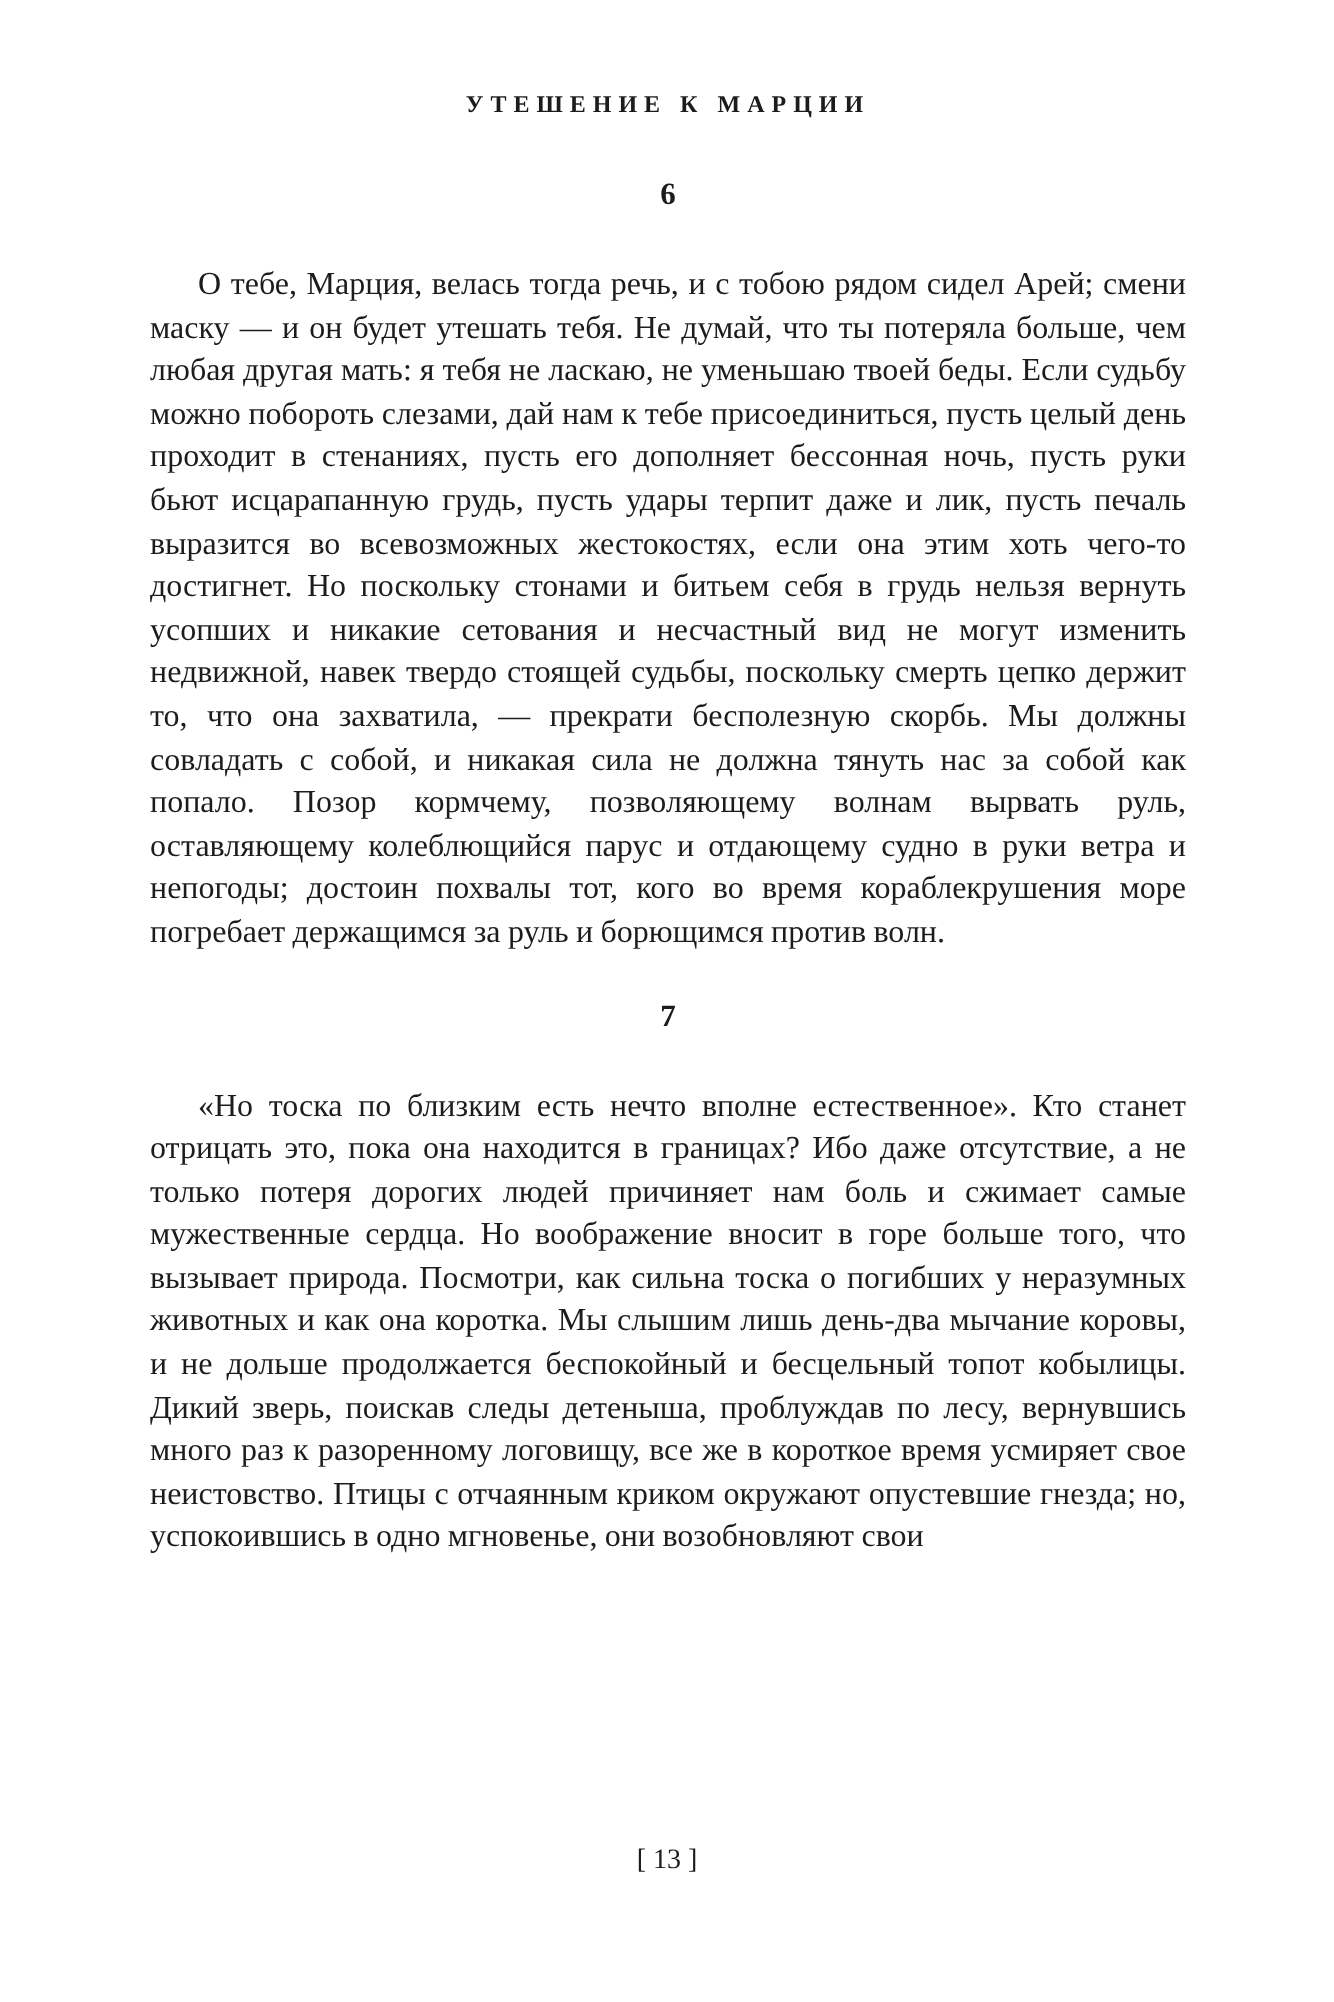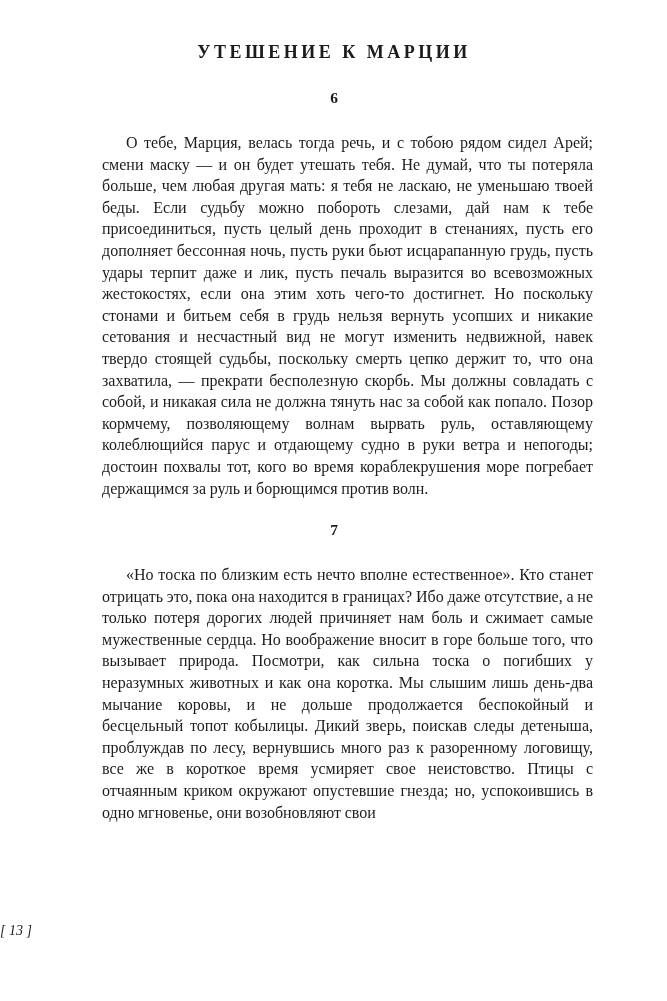--- a/index.html
+++ b/index.html
@@ -18,56 +18,54 @@
       position: relative;
       width: 667px;
       height: 1001px;
       box-sizing: border-box;
       padding: 44px 74px 0 75px;
       background: #ffffff;
     }
     .running-head {
       text-align: center;
       font-weight: bold;
-      font-size: 18px;
+      font-size: 12px;
       letter-spacing: 3.5px;
       line-height: 16px;
       margin: 0 0 28px 0;
       white-space: nowrap;
     }
     .text-block {
       font-size: 16px;
       line-height: 21.6px;
       text-align: justify;
     }
     .para {
       margin: 0;
       word-spacing: -0.3px;
     }
     .para.indent {
       text-indent: 24px;
-      margin-left: 27px;
     }
     .section-number {
       text-align: center;
       font-weight: bold;
       font-size: 15.5px;
       line-height: 20px;
       margin: 21px 0 24px 0;
     }
     .page-number {
       position: absolute;
       left: 0;
       top: 922px;
       width: 667px;
-      text-align: left;
+      text-align: center;
       font-size: 14px;
       line-height: 18px;
       color: #1c1c1e;
-      font-style: italic;
     }
   </style>
 </head>
 <body>
 
 <div class="page">
 
   <div class="running-head">УТЕШЕНИЕ К МАРЦИИ</div>
 
   <div class="text-block">

